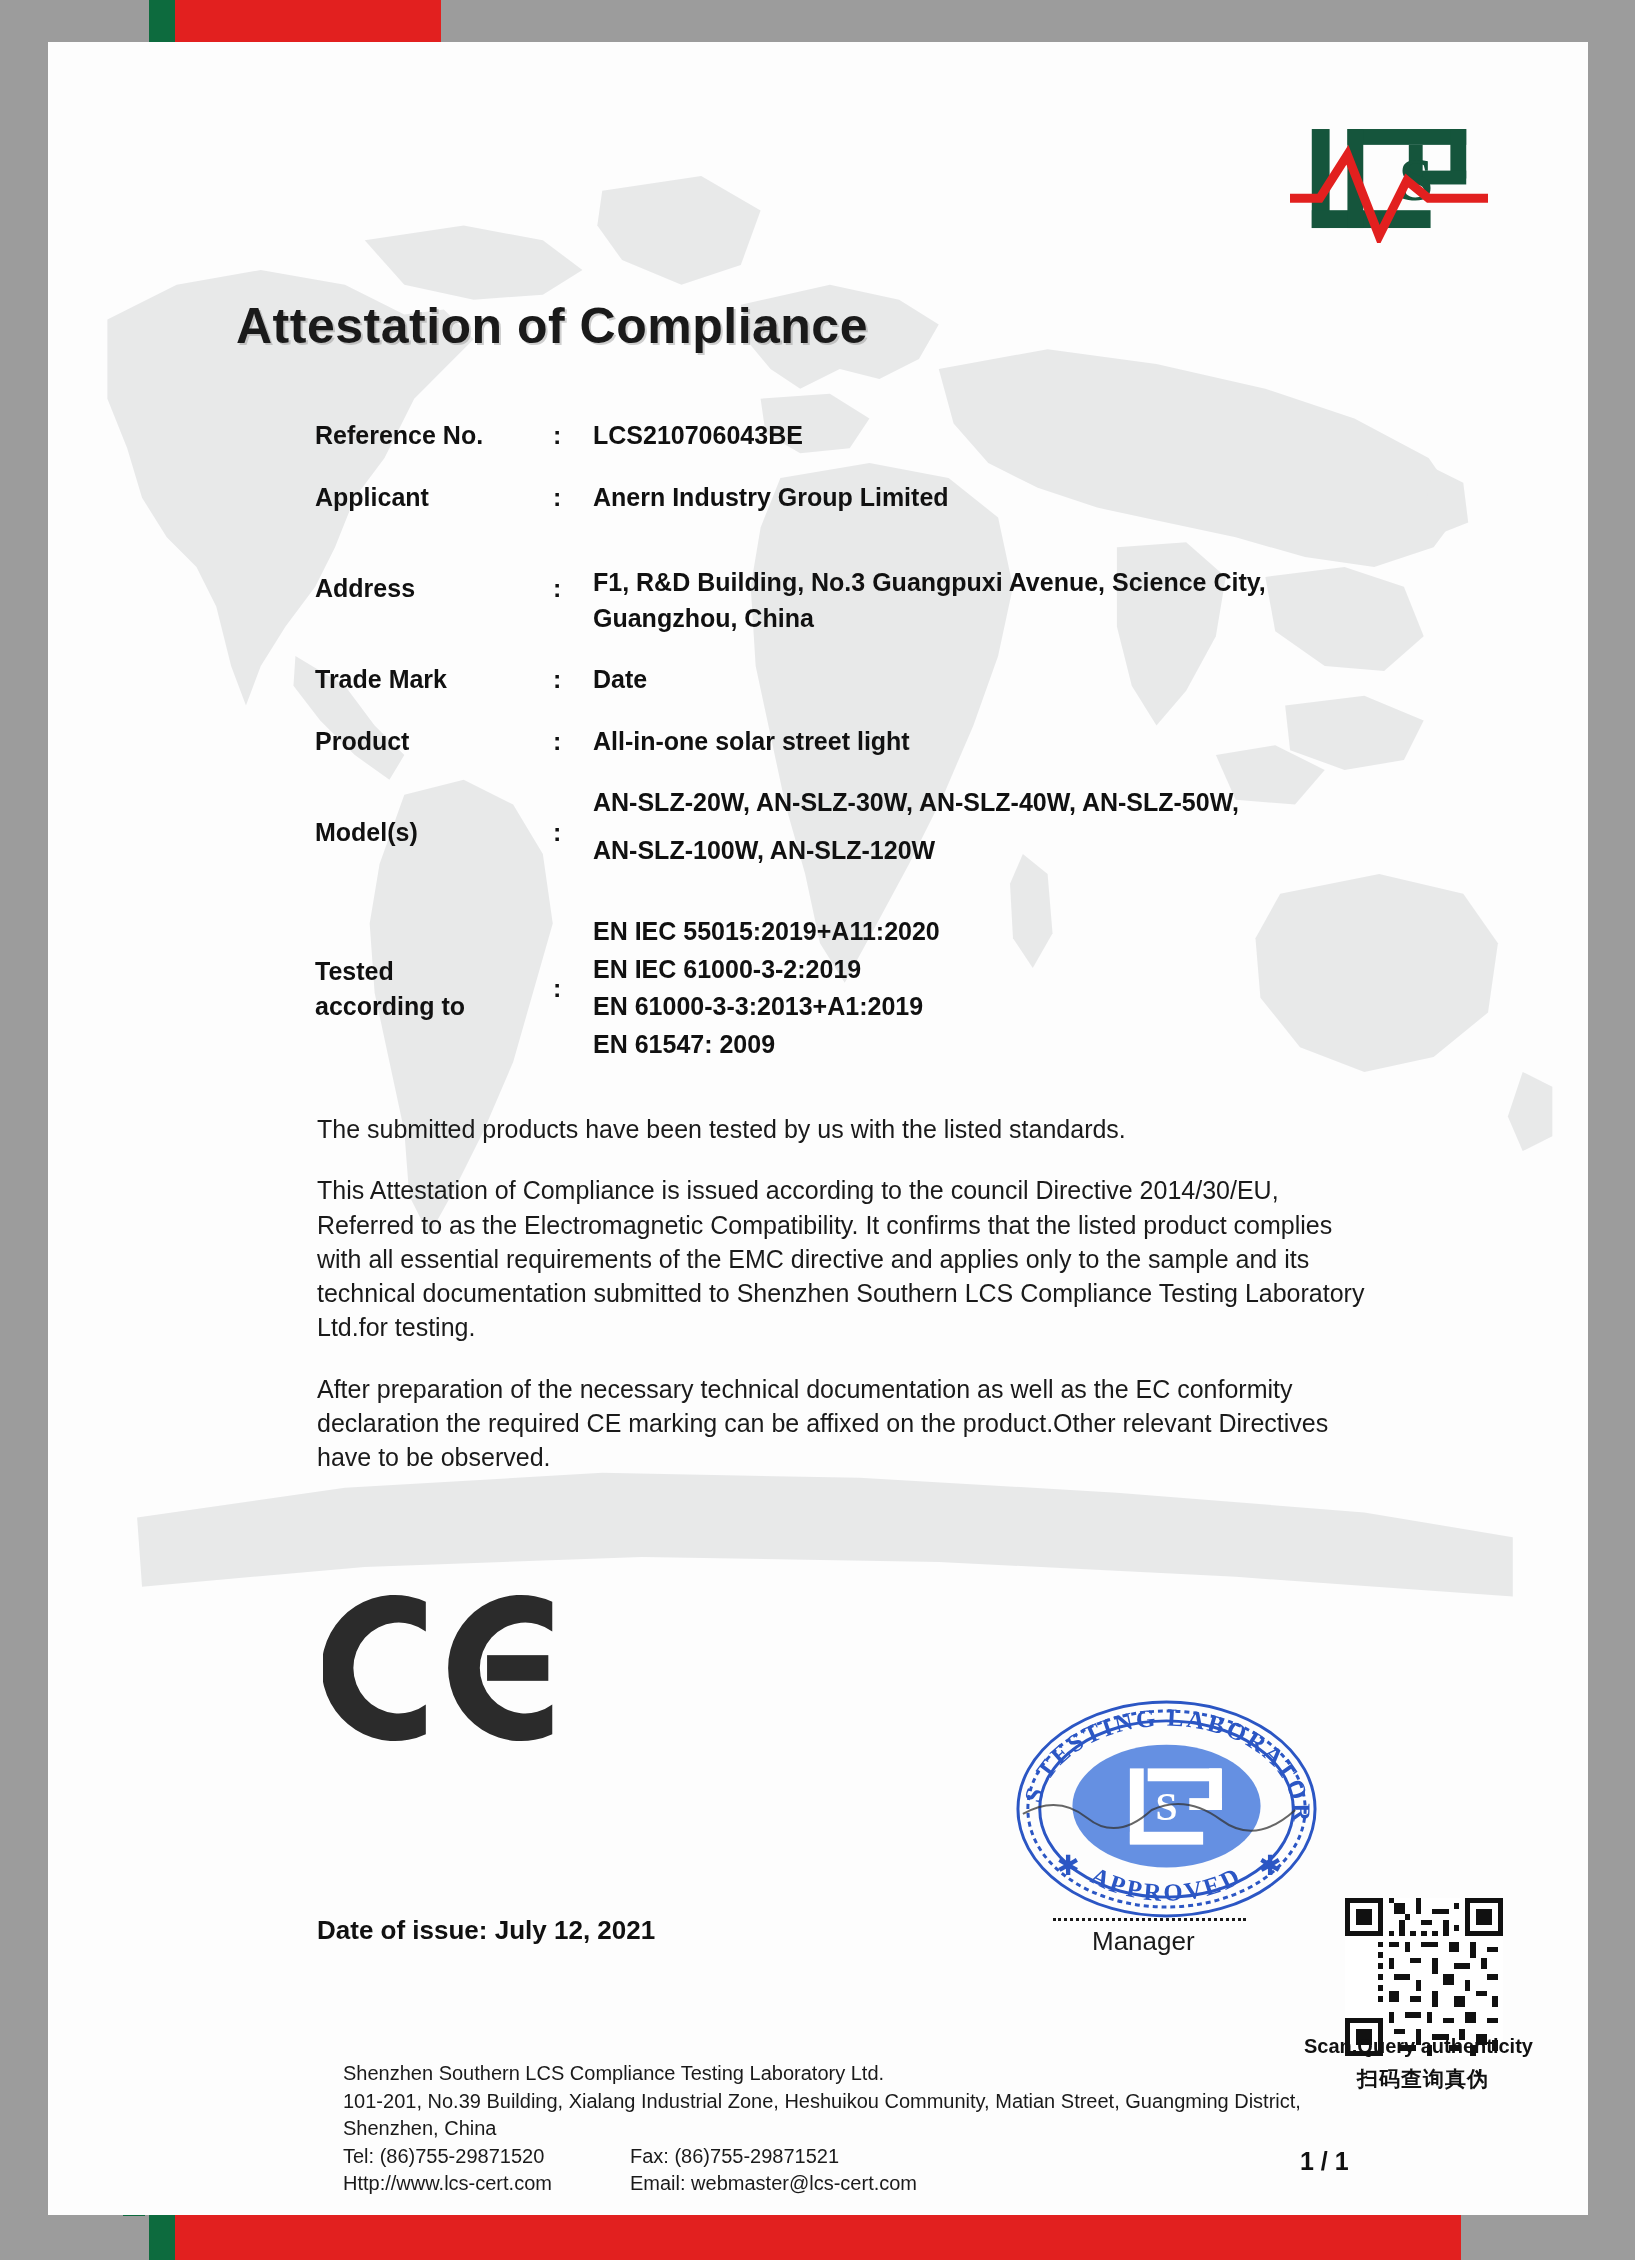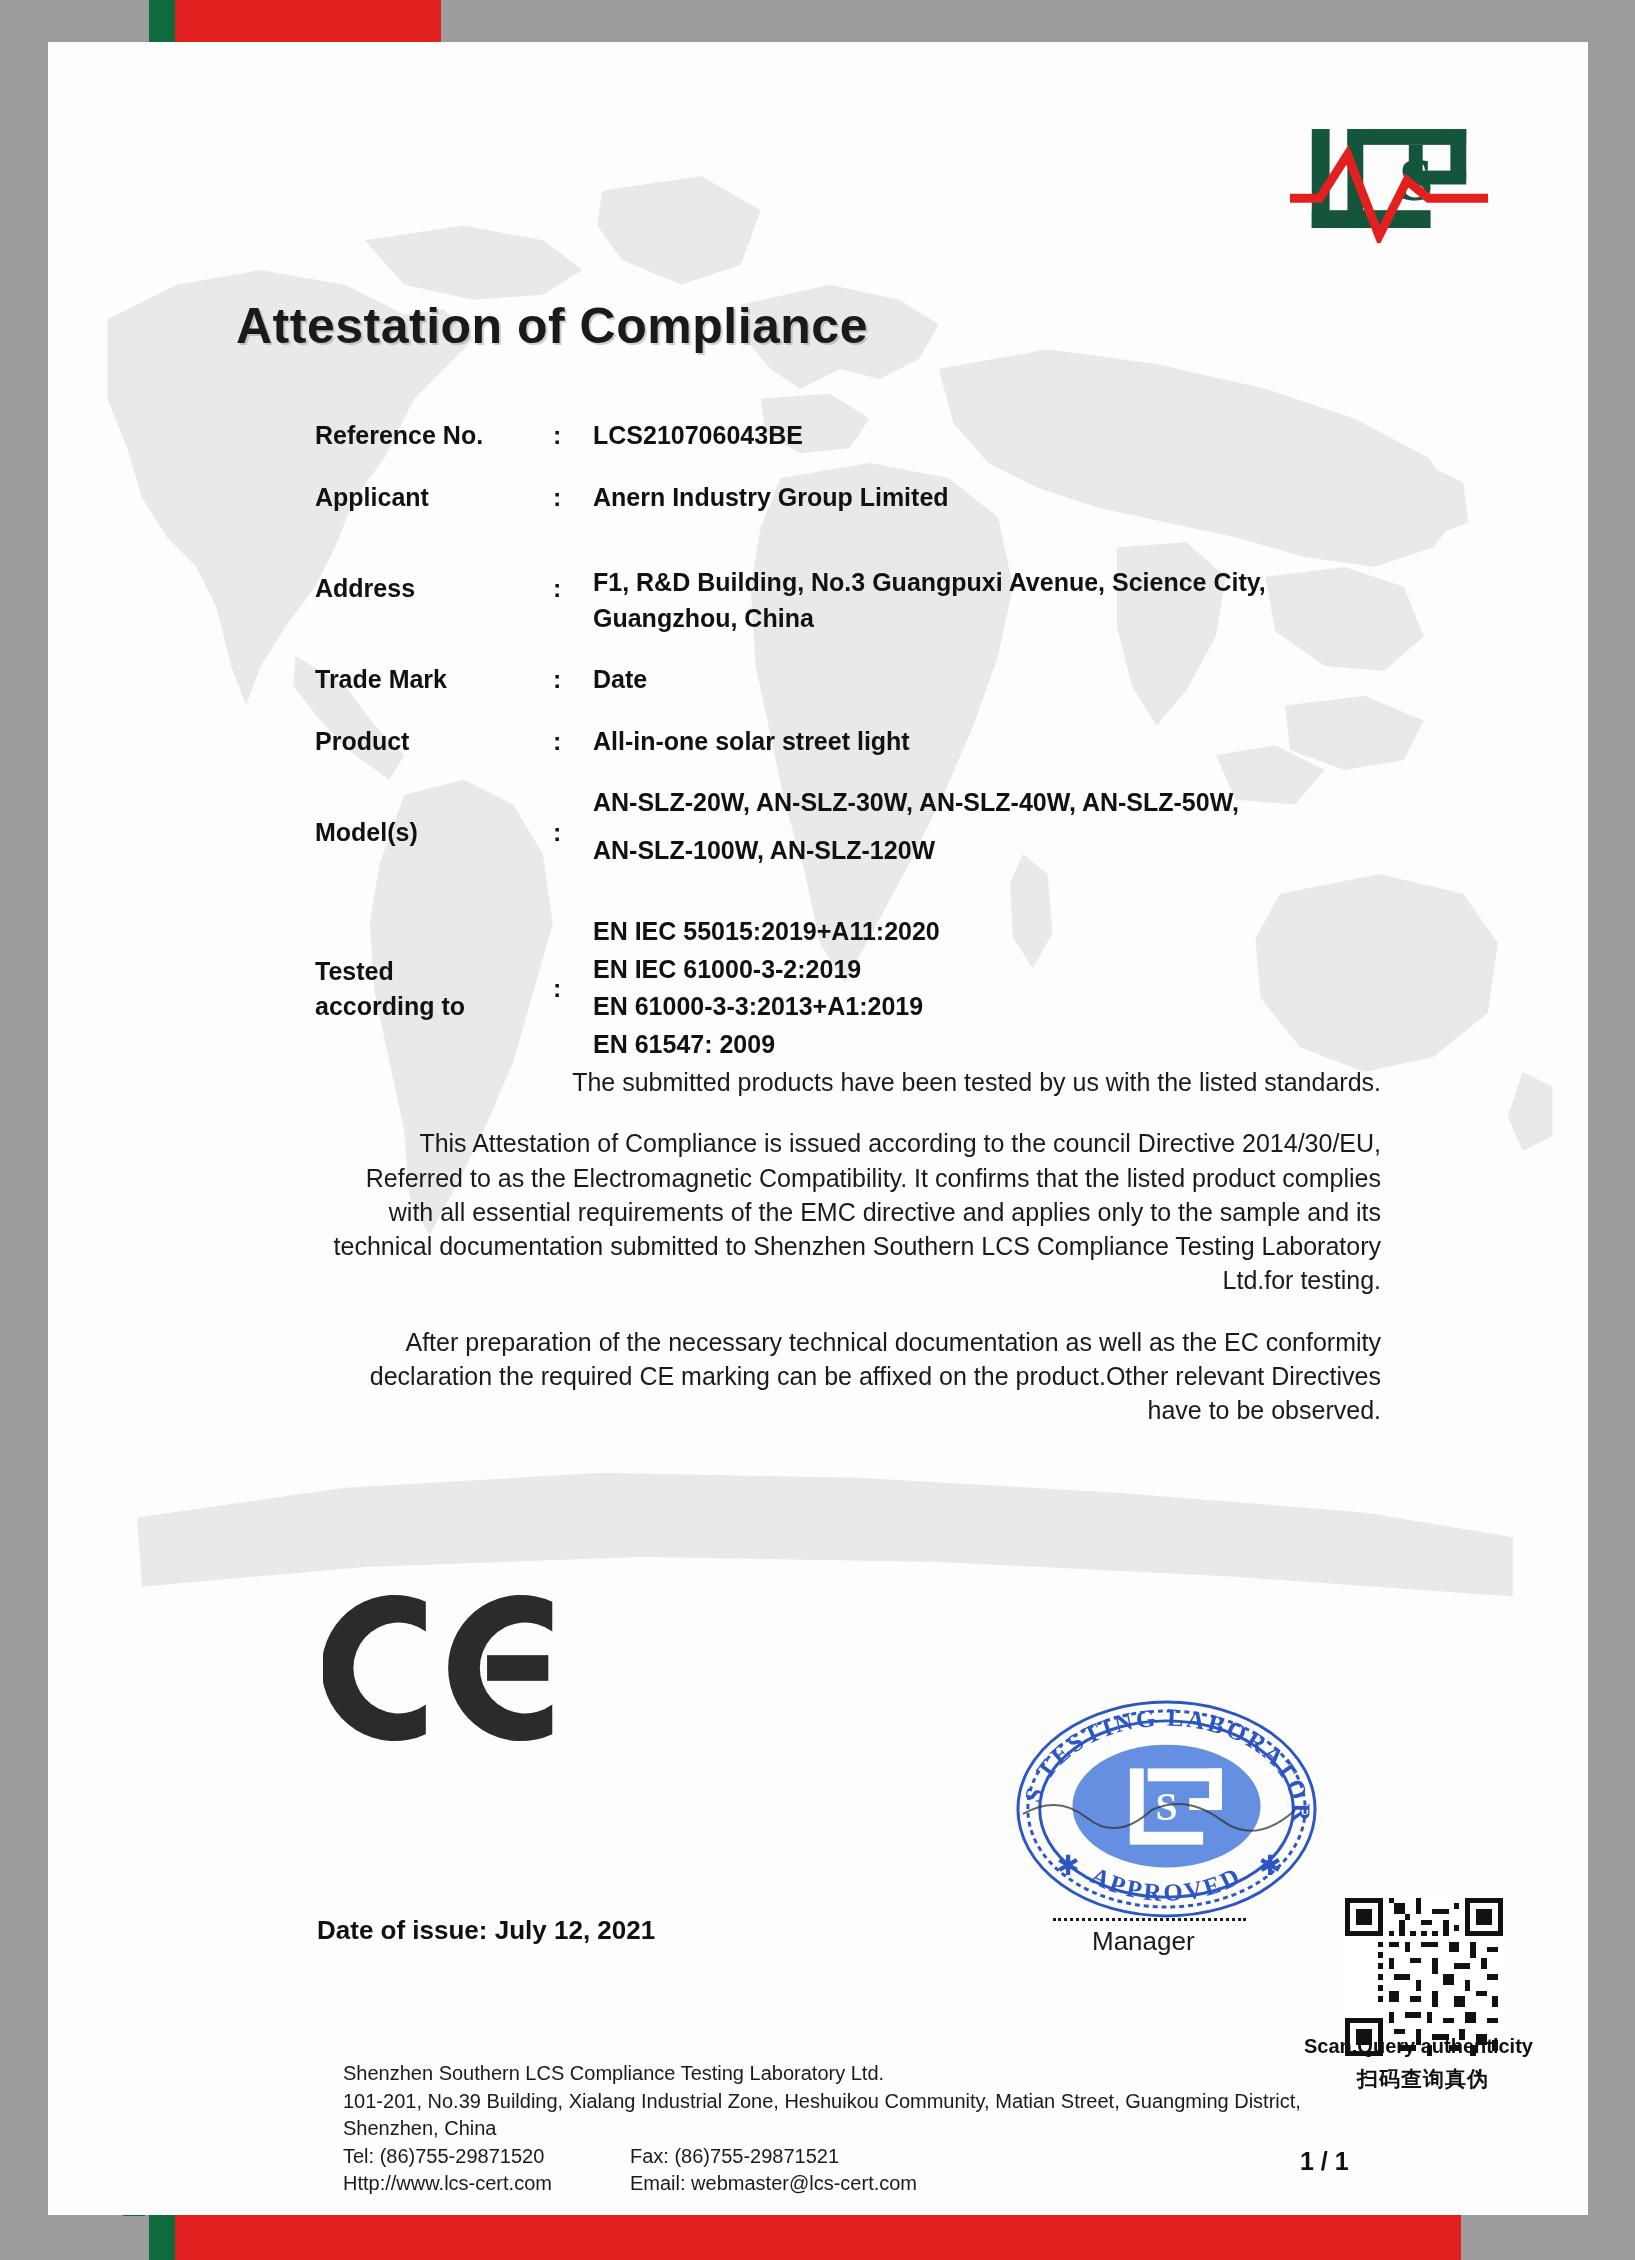--- a/index.html
+++ b/index.html
@@ -114,23 +114,22 @@
   .row-address .fcolon { padding-top: 0; }
   .row-address .fvalue { padding-top: 24px; }
   .row-models .fvalue .vline { margin-bottom: 12px; }
   .row-models { margin-bottom: 34px; }
   .row-tested .fvalue .vline { margin-bottom: 2px; }
 
   
   .body-text {
     position: absolute;
     left: 269px;
-    top: 998px;
+    top: 1045px;
     width: 1064px;
-    text-align: right;
   }
   .para {
     font-size: 25px;
     color: #1a1a1a;
     line-height: 1.37;
     margin-bottom: 27px;
   }
 
   
   .ce-mark {

